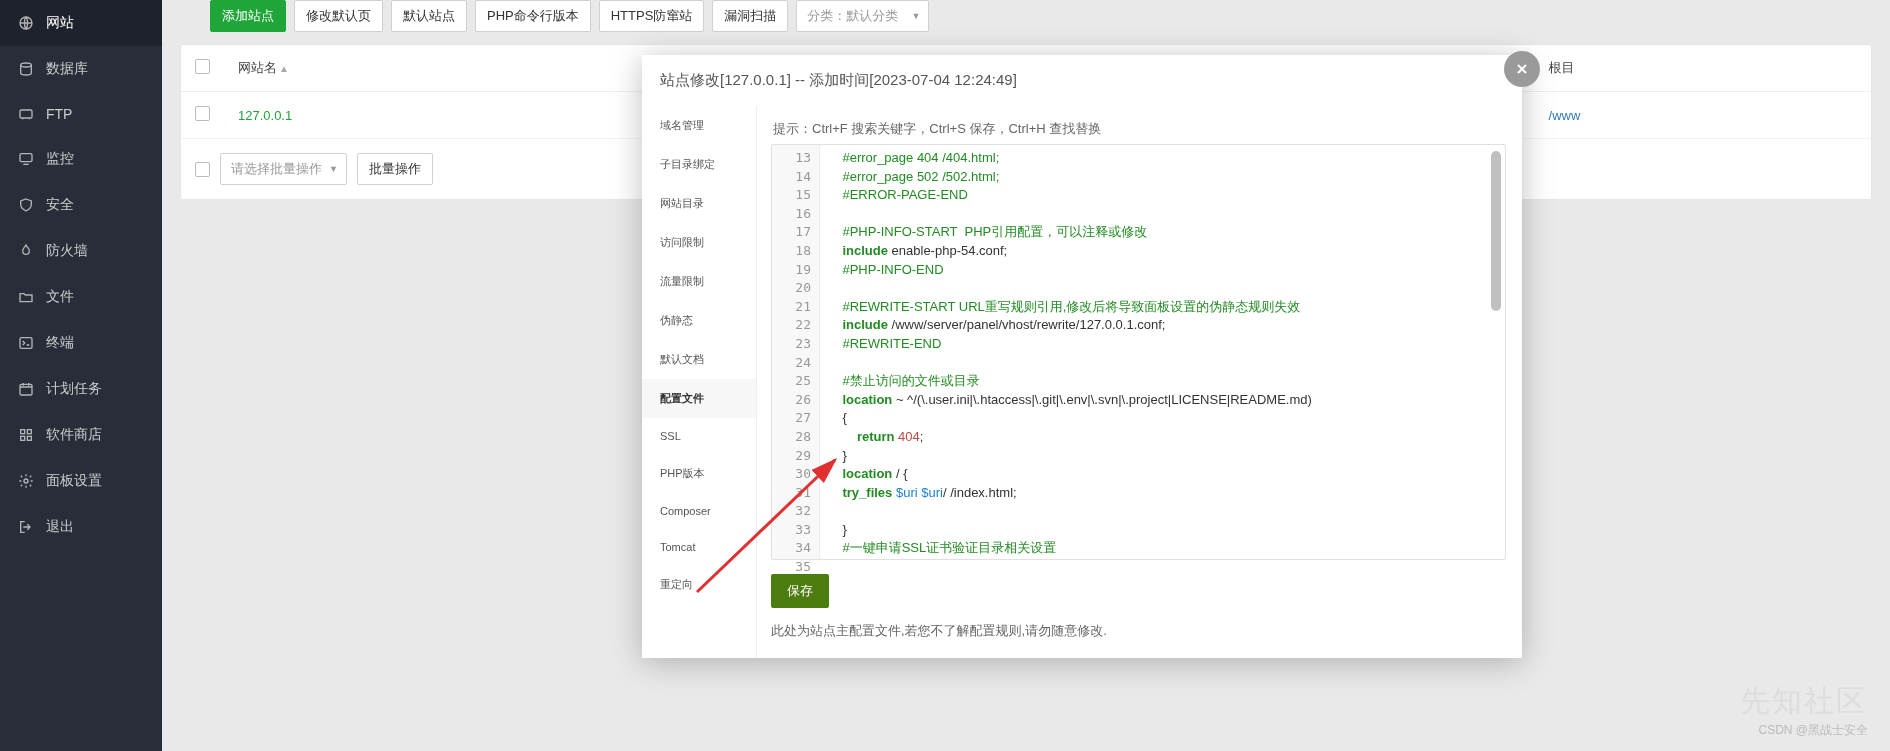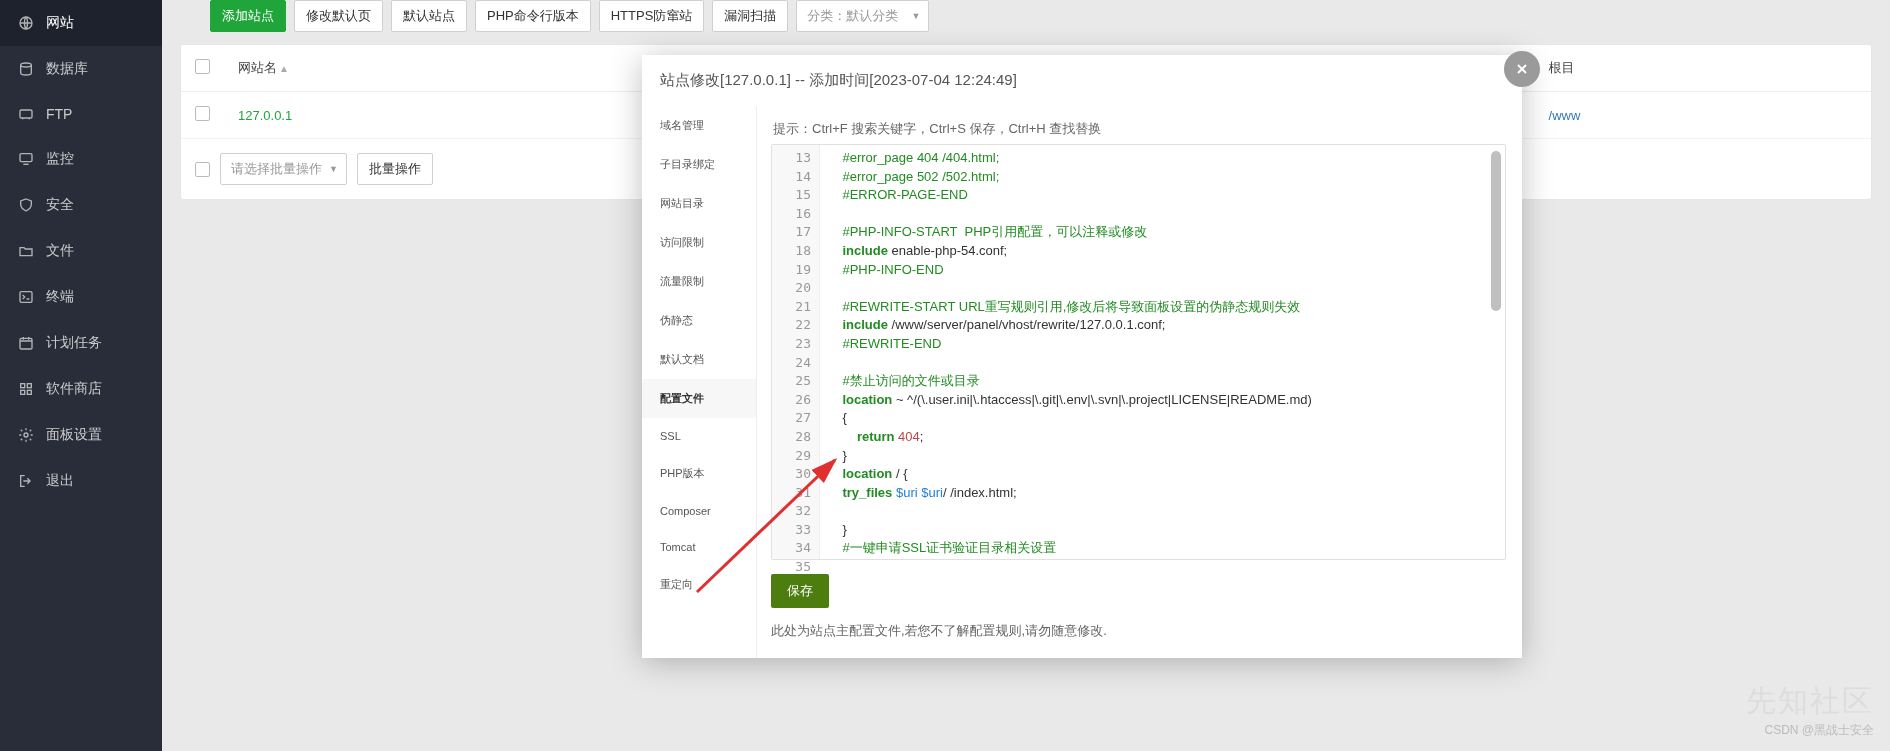--- a/index.html
+++ b/index.html
@@ -45,21 +45,21 @@
 .code { flex: 1; padding: 4px 8px; font-family: Liberation Sans, sans-serif; font-size: 13px; line-height: 18.6px; white-space: pre; overflow: hidden; color: #333; position: relative; }
 .code .c-cmt { color: #228b22; }
 .code .c-kw { color: #228b22; font-weight: bold; }
 .code .c-var { color: #1e7fd6; }
 .code .c-num { color: #b94a48; }
 .scrollbar-v { position: absolute; right: 2px; top: 2px; bottom: 2px; width: 12px; background: transparent; }
 .scrollbar-v .thumb { position: absolute; top: 4px; width: 10px; height: 160px; background: #c0c0c0; border-radius: 5px; }
 .save-btn { margin-top: 14px; background: #4d7c0f; color: #fff; border: none; padding: 8px 16px; border-radius: 2px; cursor: pointer; font-size: 13px; }
 .note { margin-top: 14px; color: #666; font-size: 13px; }
 .arrow-annot { position: absolute; pointer-events: none; }
-.watermark { position: absolute; right: 16px; bottom: 12px; color: #bbb; font-size: 12px; text-align: right; }
+.watermark { position: absolute; right: 22px; bottom: 12px; color: #bbb; font-size: 12px; text-align: right; }
 .watermark .big { font-size: 30px; color: #ddd; letter-spacing: 2px; }
 </style>
 </head>
 <body>
 
 <div class="sidebar">
   <div class="sidebar-item active">
       <span class="side-icon">
         <svg viewBox="0 0 24 24" fill="none" stroke="#ccc" stroke-width="2">
           <circle cx="12" cy="12" r="9"></circle>
@@ -95,20 +95,28 @@
       </span>
       <span>监控</span>
     </div>
   <div class="sidebar-item">
       <span class="side-icon">
         <svg viewBox="0 0 24 24" fill="none" stroke="#ccc" stroke-width="2">
           <path d="M12 3l8 3v5c0 5-3.5 8-8 10-4.5-2-8-5-8-10V6l8-3z"></path>
         </svg>
       </span>
       <span>安全</span>
+    </div>
+  <div class="sidebar-item">
+      <span class="side-icon">
+        <svg viewBox="0 0 24 24" fill="none" stroke="#ccc" stroke-width="2">
+          <path d="M12 3c2 4 5 5 5 9a5 5 0 11-10 0c0-4 3-5 5-9z"></path>
+        </svg>
+      </span>
+      <span>防火墙</span>
     </div>
   <div class="sidebar-item">
       <span class="side-icon">
         <svg viewBox="0 0 24 24" fill="none" stroke="#ccc" stroke-width="2">
           <path d="M3 7h6l2 2h10v10H3z"></path>
         </svg>
       </span>
       <span>文件</span>
     </div>
   <div class="sidebar-item">

